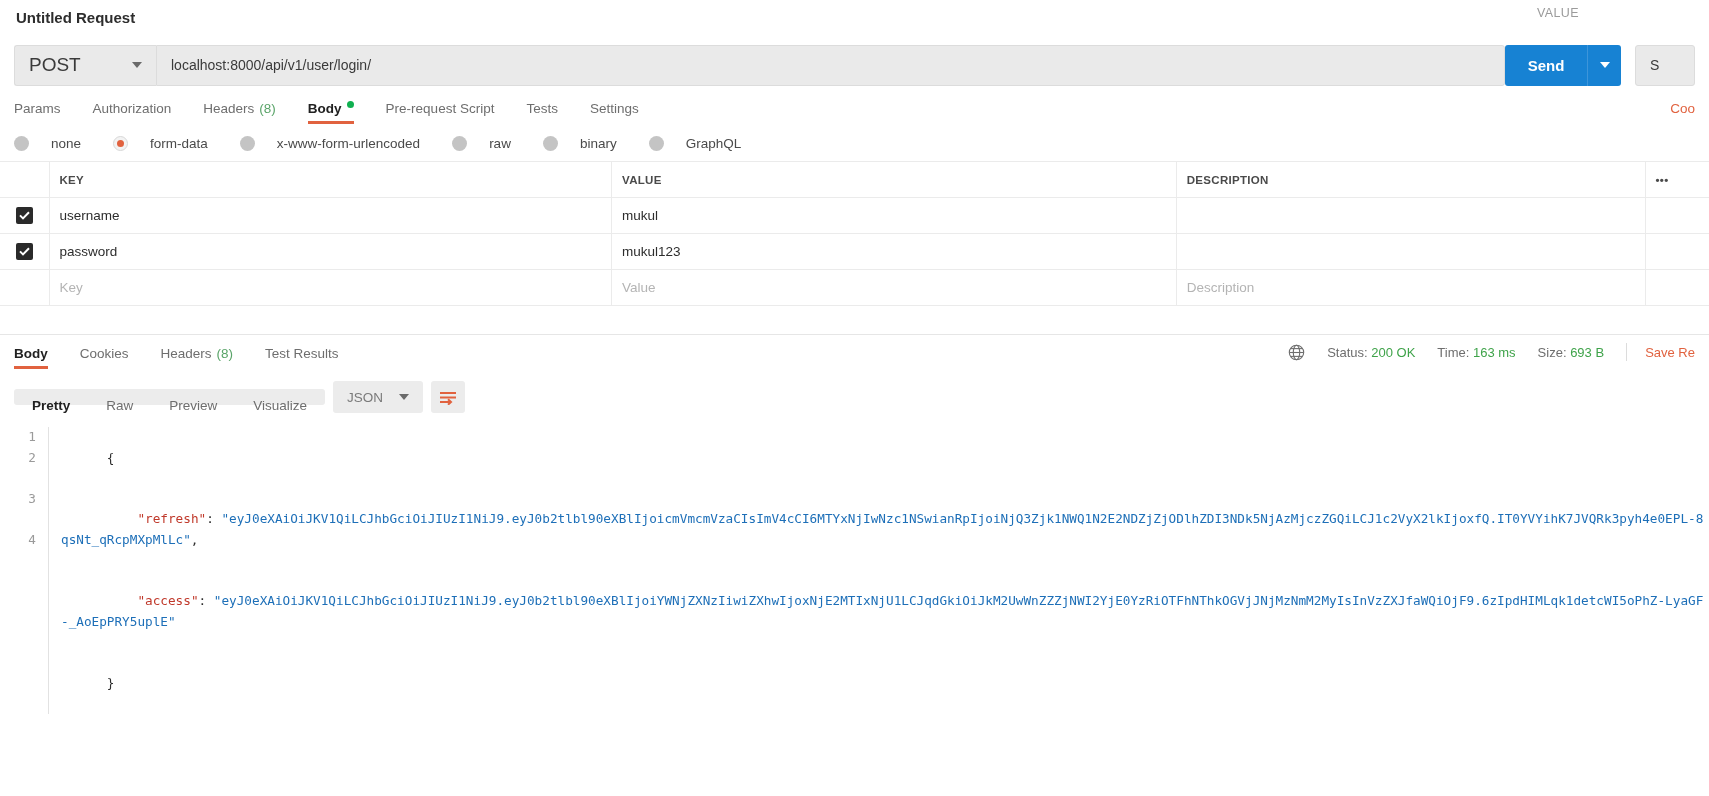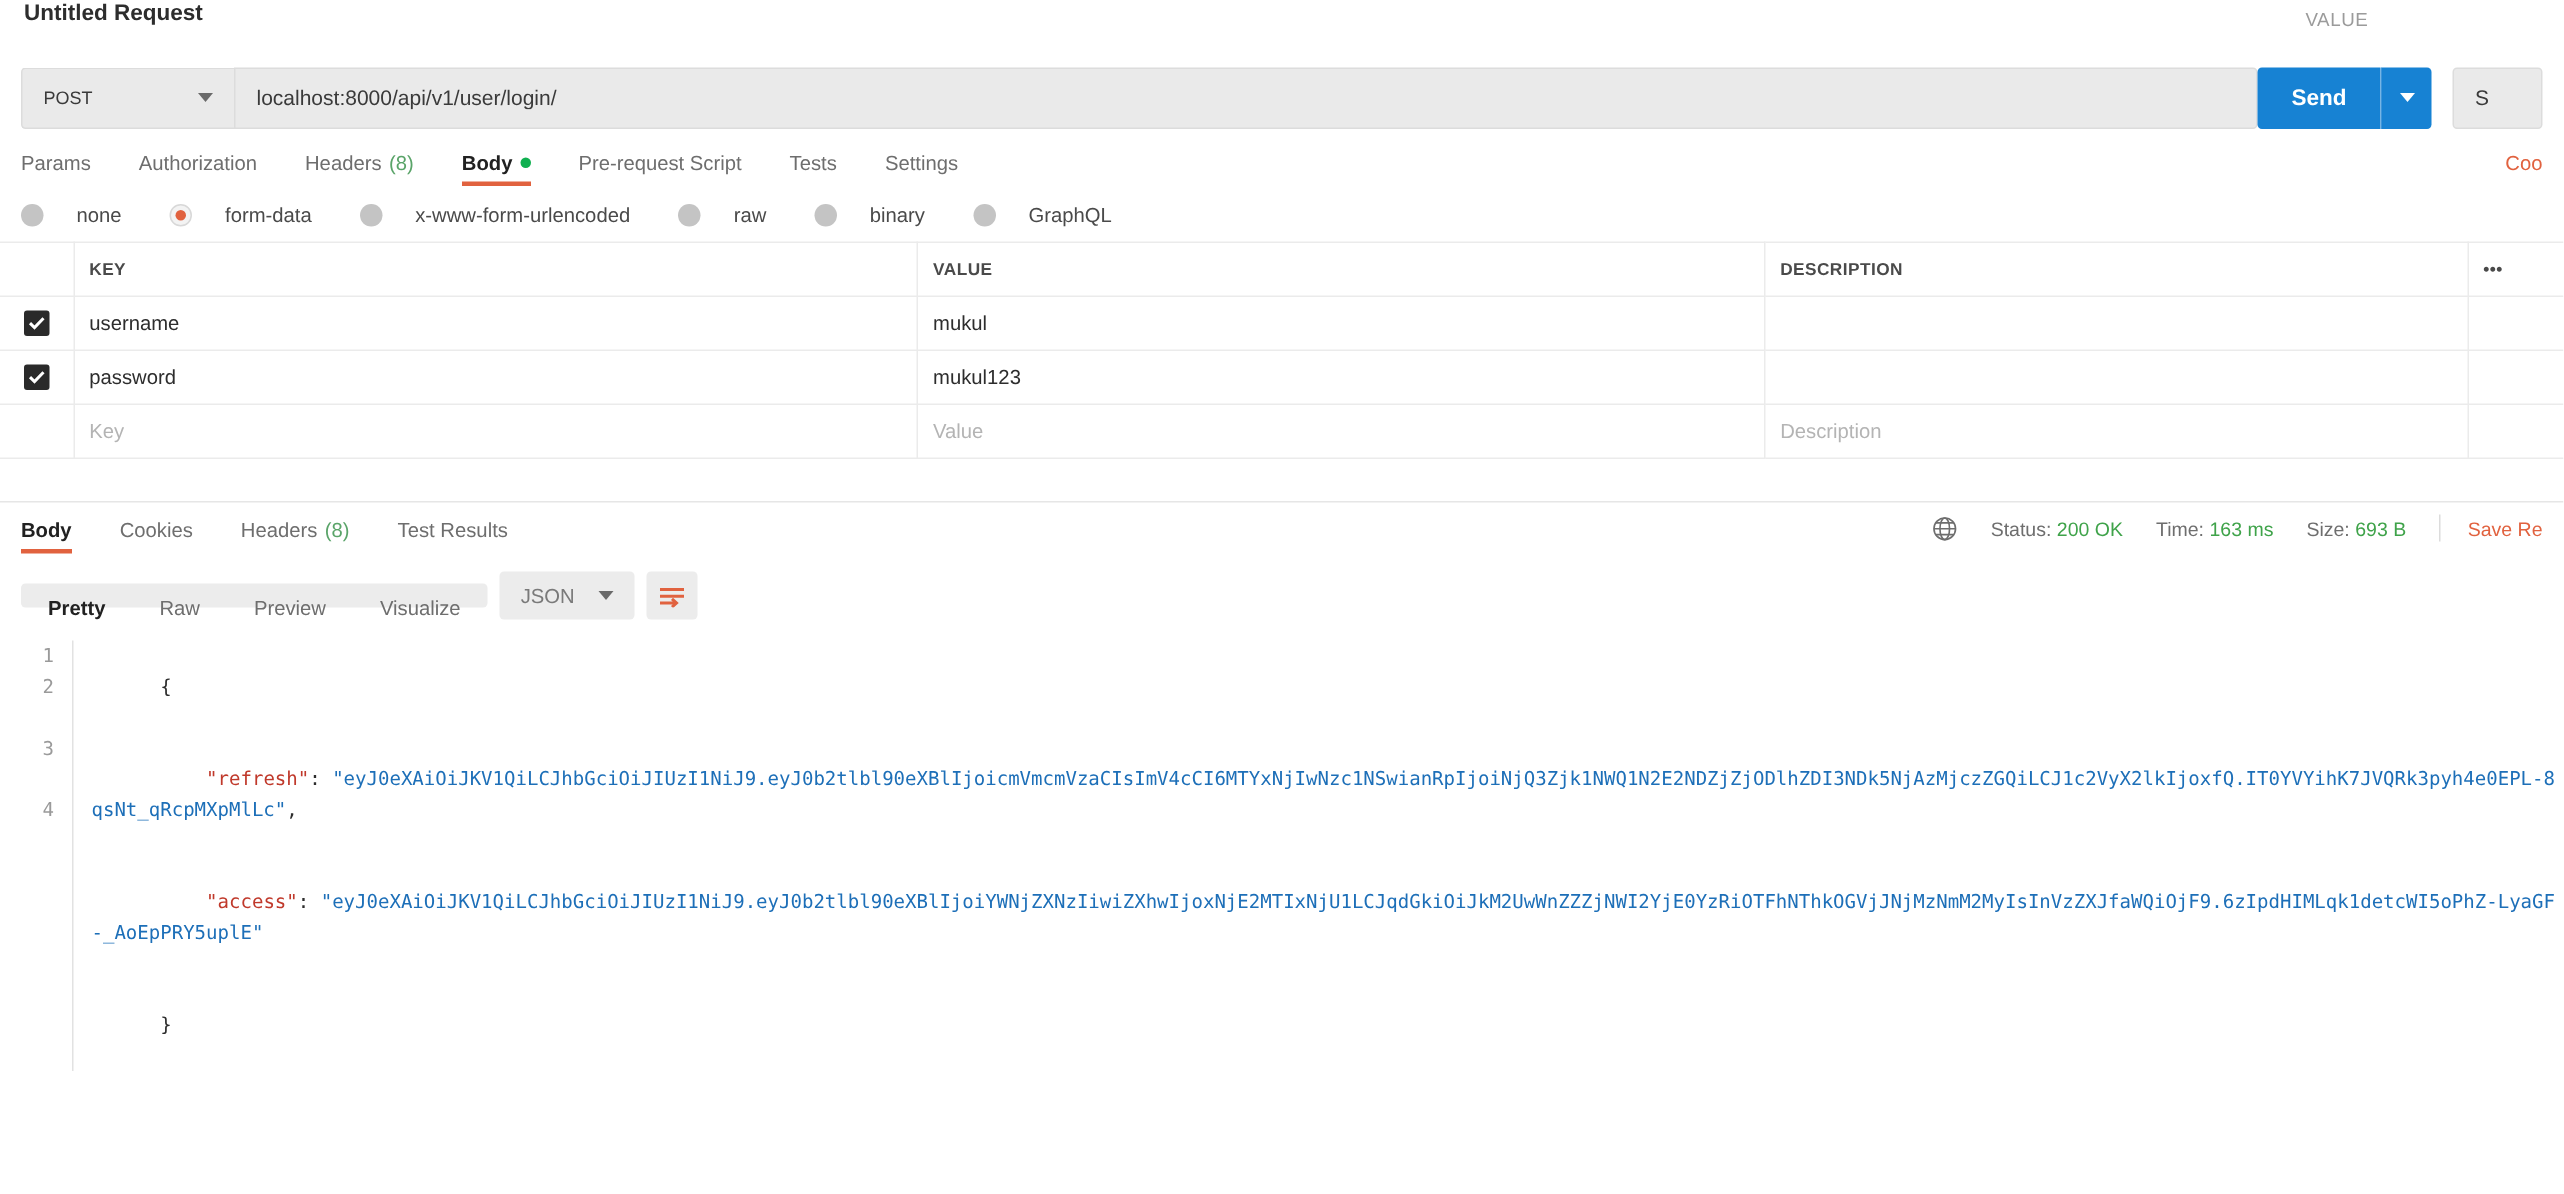--- a/index.html
+++ b/index.html
@@ -8,22 +8,22 @@
     font-family: "Liberation Sans", sans-serif;
     background: #ffffff;
     color: #2d2d2d;
     overflow: hidden;
   }
 
   
   .header {
     position: relative;
     height: 38px;
-    display: flex; align-items: flex-start;
-    padding: 0 16px;
+    display: flex; align-items: flex-end;
+    padding: 12px 16px;
   }
   .req-title {
     font-size: 15px; font-weight: bold; color: #2d2d2d;
   }
   .build-label {
     position: absolute; right: 130px; top: 6px;
     font-size: 12.5px; color: #9b9b9b; letter-spacing: .4px;
   }
 
   
@@ -31,21 +31,21 @@
     display: flex; align-items: center;
     padding: 0 14px; gap: 0;
     height: 54px;
   }
   .method-select {
     width: 142px; height: 41px;
     background: #eaeaea; border: 1px solid #dcdcdc; border-right: none;
     border-radius: 3px 0 0 3px;
     display: flex; align-items: center; justify-content: space-between;
     padding: 0 14px;
-    font-size: 12px; color: #3a3a3a;
+    font-size: 19px; color: #3a3a3a;
     cursor: pointer;
   }
   .caret { width: 0; height: 0; border-left: 5px solid transparent;
            border-right: 5px solid transparent; border-top: 6px solid #6a6a6a; }
   .url-input {
     flex: 1; height: 41px;
     background: #eaeaea; border: 1px solid #dcdcdc;
     border-radius: 0 3px 3px 0;
     padding: 0 14px;
     font-size: 14px; color: #3a3a3a;
@@ -83,21 +83,21 @@
   .req-tabs {
     display: flex; align-items: flex-end;
     padding: 0 14px; height: 32px; gap: 0;
     position: relative;
   }
   .tab {
     position: relative;
     padding: 0 16px 8px 16px;
     font-size: 13.5px; color: #6e6e6e;
     cursor: pointer; white-space: nowrap;
-    display: flex; align-items: center; gap: 5px;
+    display: flex; align-items: flex-start; gap: 5px;
   }
   .tab:first-child { padding-left: 0; }
   .tab.active { color: #212121; font-weight: bold; }
   .tab.active::after {
     content: ""; position: absolute; left: 16px; right: 16px; bottom: 0;
     height: 3px; background: #e1623f;
   }
   .tab:first-child.active::after { left: 0; }
   .tab .count { color: #5aa469; font-weight: normal; }
   .green-dot { width: 7px; height: 7px; border-radius: 50%; background: #10b050; display:inline-block; }

